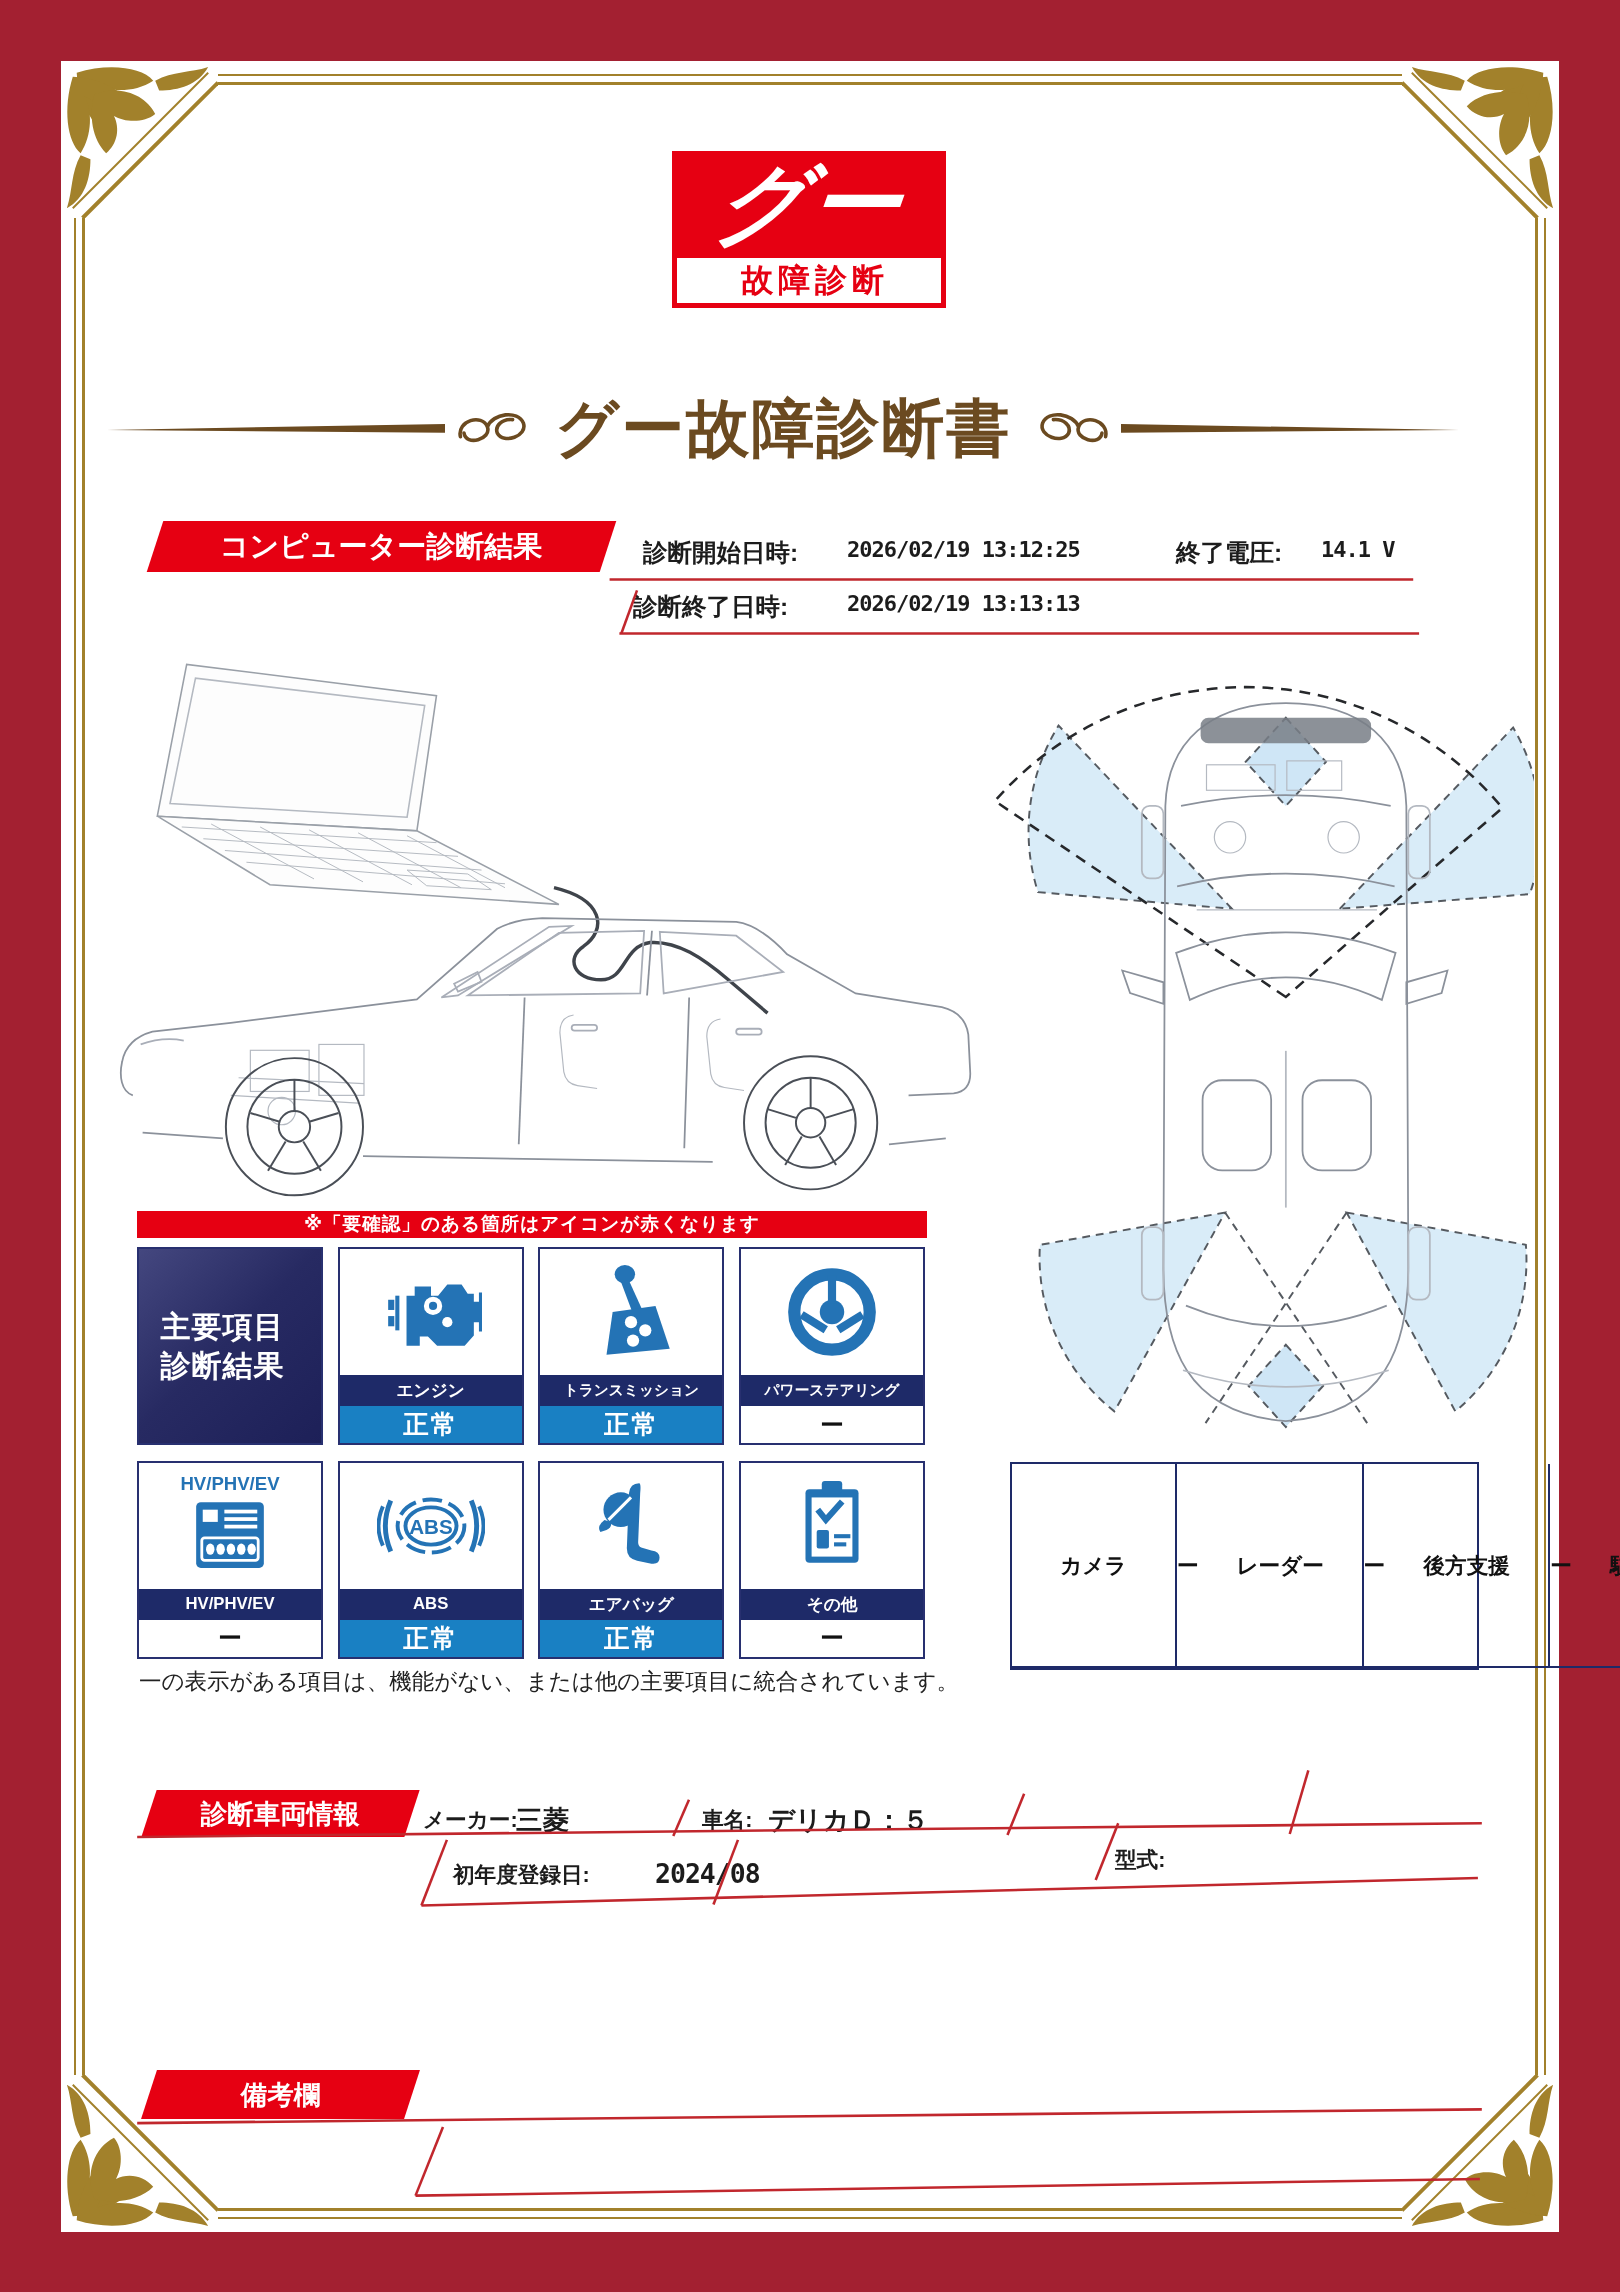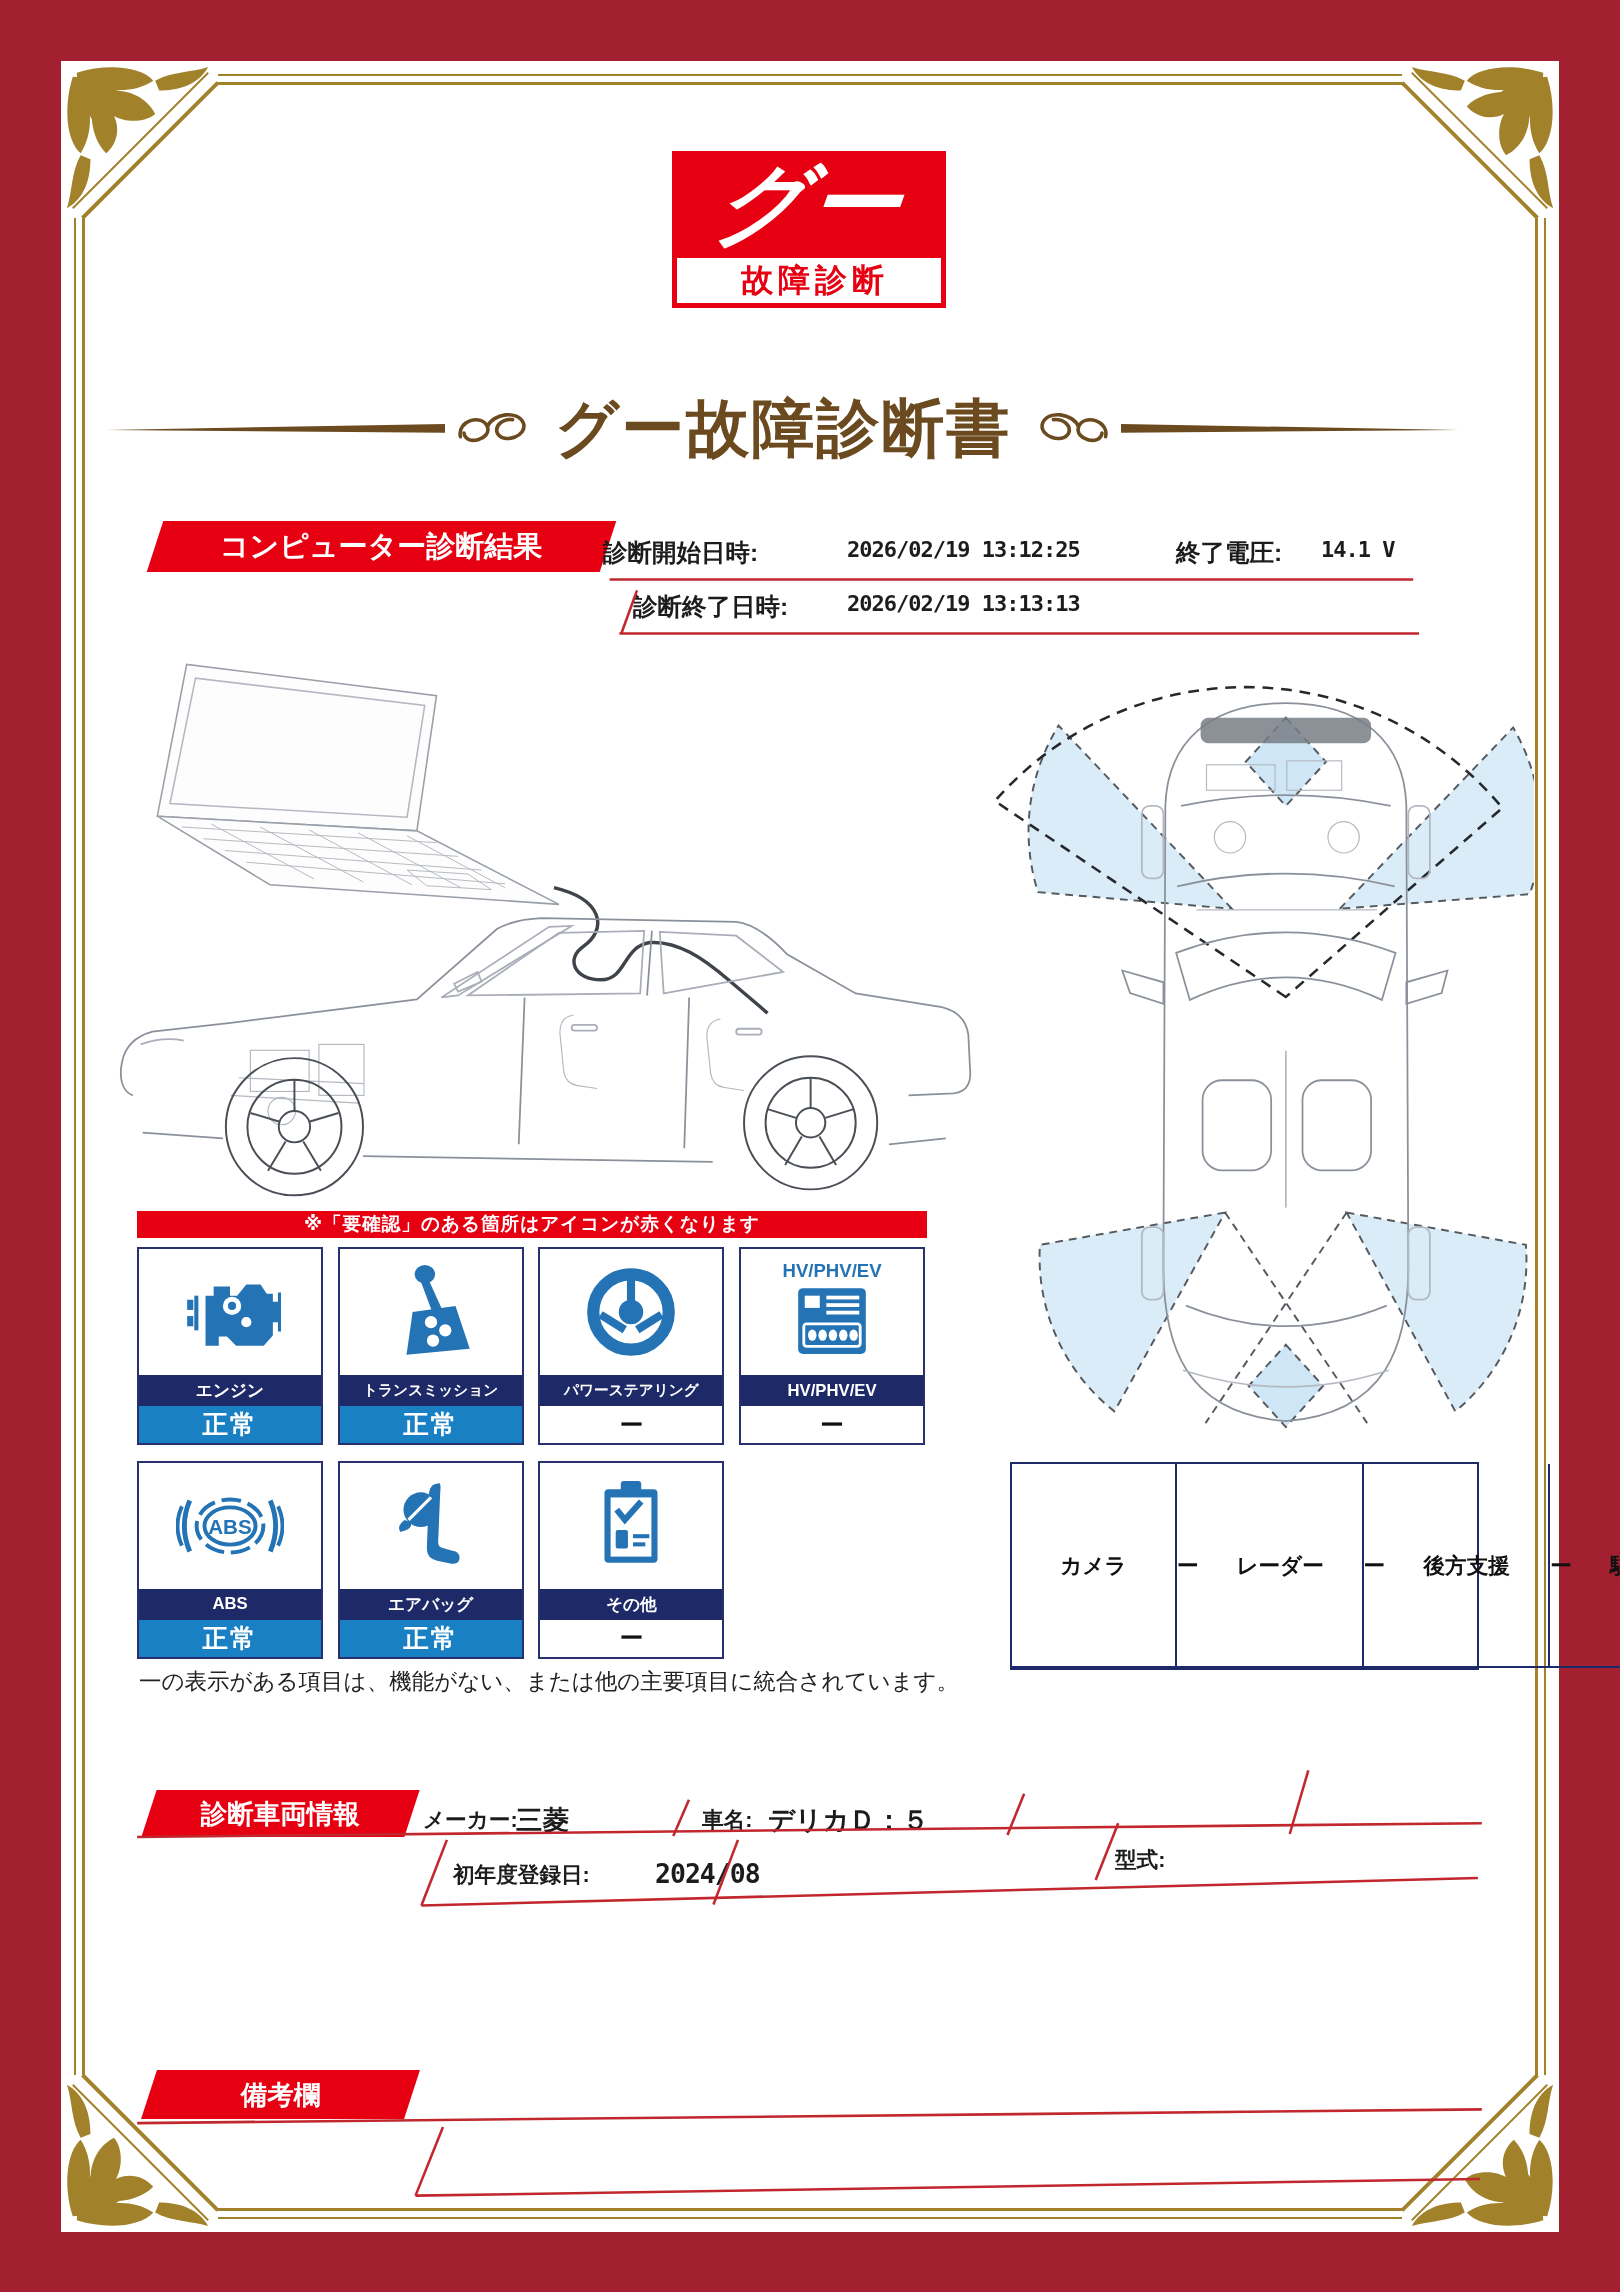--- a/index.html
+++ b/index.html
@@ -146,21 +146,21 @@
       <path d="M6,30 C2,12 30,4 36,19 C41,33 12,41 10,26 M36,19 C42,4 70,0 76,15 C81,29 54,39 47,26 C44,18 52,10 64,11" fill="none" stroke="#6b4a20" stroke-width="4" stroke-linecap="round"></path>
     </svg>
   <svg width="338" height="11.8" viewBox="0 0 345 12">
       <polygon points="345,7 0,1 0,10" fill="#6b4a20"></polygon>
     </svg>
 </div>
 
 <div class="rbanner" style="left:155px;top:521px;width:453px;height:51px;">
     <span style="font-size:29px;">コンピューター診断結果</span>
   </div>
-<div class="lab" style="left:603px;top:536px;">診断開始日時:</div>
+<div class="lab" style="left:643px;top:536px;">診断開始日時:</div>
 <div class="val" style="left:847px;top:537px;">2026/02/19 13:12:25</div>
 <div class="lab" style="left:1176px;top:536px;">終了電圧:</div>
 <div class="val" style="left:1321px;top:537px;">14.1 V</div>
 <div class="lab" style="left:633px;top:590px;">診断終了日時:</div>
 <div class="val" style="left:847px;top:591px;">2026/02/19 13:13:13</div>
 
 <svg class="abs" style="left:113px;top:635px;" width="882" height="573" viewBox="0 0 900 585">
   <g stroke="#9aa0a8" fill="none" stroke-width="1.6">
 
     <polygon points="45,185 75,30 330,62 310,200" fill="#fdfdfd"></polygon>
@@ -271,20 +271,24 @@
         <rect x="442" y="580" width="22" height="74" rx="8"></rect>
       </g>
   </g>
 </svg>
 
 <div class="note-banner">
     <span>※「要確認」のある箇所はアイコンが赤くなります</span>
   </div>
 
 <div class="grid">
+  <div class="cell cell-head">
+    <div class="hl">主要項目</div>
+    <div class="hl">診断結果</div>
+  </div>
   <div class="cell">
     <div class="icon-area">
       <svg width="102" height="102" viewBox="0 0 100 100">
           <g fill="#2473b5">
             <path d="M26,34 h8 v-9 h16 v9 h7 l9,-11 h14 l6,9 h6 v8 h5 v-9 h9 v38 h-9 v-9 h-5 v13 l-9,10 h-27 l-9,-9 h-8 v9 h-13 z"></path>
             <rect x="8" y="38" width="6" height="10"></rect>
             <rect x="8" y="54" width="6" height="10"></rect>
             <rect x="15" y="34" width="4" height="34"></rect>
           </g>
           <circle cx="52" cy="44" r="9" fill="#fff"></circle>

